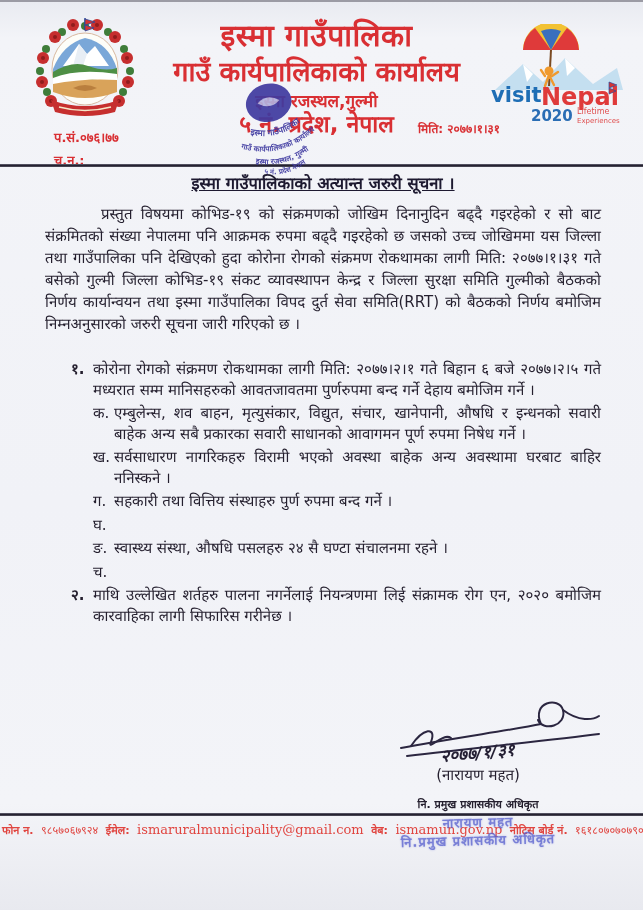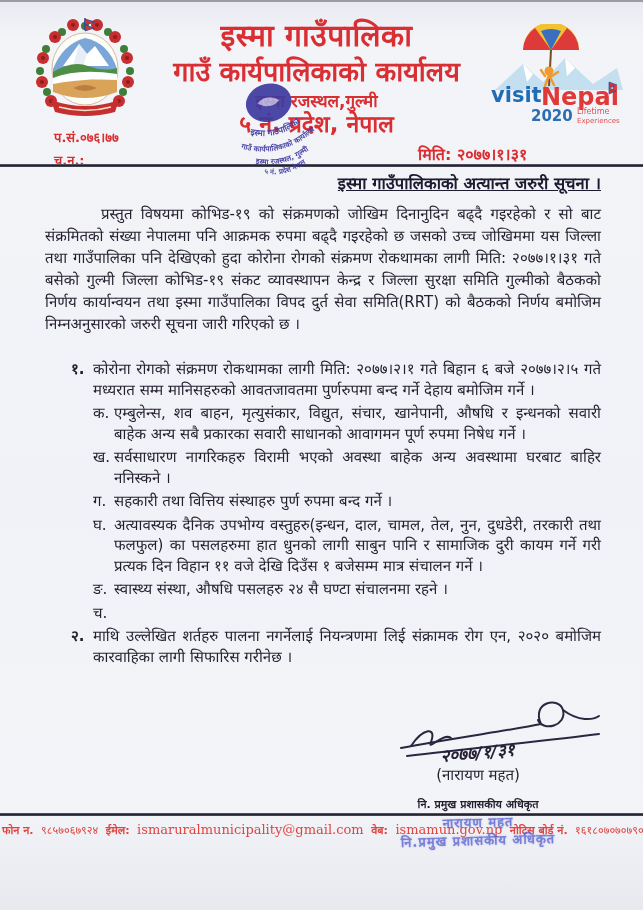--- a/index.html
+++ b/index.html
@@ -14,27 +14,27 @@
   .emblem{position:absolute;left:33px;top:14px;width:104px;height:108px;}
   .visit-logo{position:absolute;right:18px;top:22px;width:140px;height:105px;}
   .head-center{position:absolute;left:130px;right:140px;top:16px;text-align:center;}
   .h-title{font-size:30px;line-height:36px;font-weight:bold;color:#d92f33;letter-spacing:.5px;}
   .h-sub{font-size:27px;line-height:36px;font-weight:bold;color:#d92f33;}
   .h-addr{font-size:17px;line-height:23px;font-weight:bold;color:#d92f33;}
   .h-prov{font-size:23px;line-height:23px;font-weight:bold;color:#d92f33;}
   .stamp{position:absolute;left:214px;top:70px;width:122px;height:118px;z-index:5;opacity:.92;}
   .ref-no{position:absolute;left:54px;top:126px;font-size:13px;font-weight:bold;color:#d92f33;}
   .chalani{position:absolute;left:54px;top:149px;font-size:13px;font-weight:bold;color:#d92f33;}
-  .date{position:absolute;left:418px;top:141px;font-size:16px;font-weight:bold;color:#d92f33;}
+  .date{position:absolute;left:418px;top:118px;font-size:12px;font-weight:bold;color:#d92f33;}
   .rule{position:absolute;left:0;right:0;height:3px;background:linear-gradient(180deg,#6d6d7c 0%,#211d2c 45%,#53525f 100%);}
   .rule-top{top:162px;}
   .rule-bottom{top:811px;}
   
   .content{position:absolute;left:45px;right:42px;top:169px;}
-  .n-title{text-align:right;font-size:16.5px;font-weight:bold;text-decoration:underline;color:#1d1930;margin-bottom:9px;}
+  .n-title{text-align:center;font-size:16.5px;font-weight:bold;text-decoration:underline;color:#1d1930;margin-bottom:9px;}
   .intro{font-size:15px;line-height:22px;text-align:justify;text-indent:56px;color:#241f2e;margin-bottom:24px;}
   .row{display:flex;margin:3px 0;font-size:15px;line-height:20.5px;}
   .l1{padding-left:26px;}
   .l1 .marker{width:22px;flex:none;font-weight:bold;}
   .l2{padding-left:48px;}
   .l2 .marker{width:21px;flex:none;}
   .txt{flex:1;text-align:justify;}
   
   .sig-block{position:absolute;right:40px;top:692px;width:250px;text-align:center;z-index:6;}
   .sig-draw{width:210px;height:74px;margin-left:40px;}
@@ -194,21 +194,20 @@
     <div class="row l2">
       <span class="marker">ख.</span>
       <div class="txt">सर्वसाधारण नागरिकहरु विरामी भएको अवस्था बाहेक अन्य अवस्थामा घरबाट बाहिर ननिस्कने ।</div>
     </div>
     <div class="row l2">
       <span class="marker">ग.</span>
       <div class="txt">सहकारी तथा वित्तिय संस्थाहरु पुर्ण रुपमा बन्द गर्ने ।</div>
     </div>
     <div class="row l2">
       <span class="marker">घ.</span>
-      <div class="txt">अत्यावस्यक दैनिक उपभोग्य वस्तुहरु(इन्धन, दाल, चामल, तेल, नुन, दुधडेरी, तरकारी तथा फलफुल) का पसलहरुमा हात धुनको लागी साबुन पानि र सामाजिक दुरी कायम गर्ने गरी प्रत्यक दिन विहान ११ वजे देखि दिउँस १ बजेसम्म मात्र संचालन गर्ने ।</div>
     </div>
     <div class="row l2">
       <span class="marker">ङ.</span>
       <div class="txt">स्वास्थ्य संस्था, औषधि पसलहरु २४ सै घण्टा संचालनमा रहने ।</div>
     </div>
     <div class="row l2">
       <span class="marker">च.</span>
     </div>
 
     <div class="row l1">

